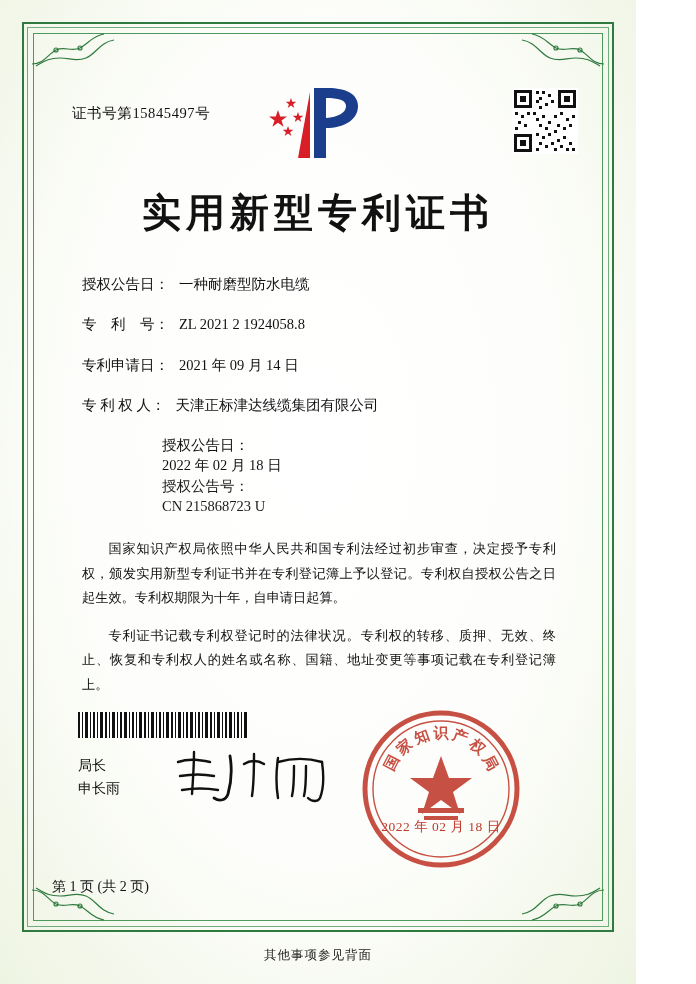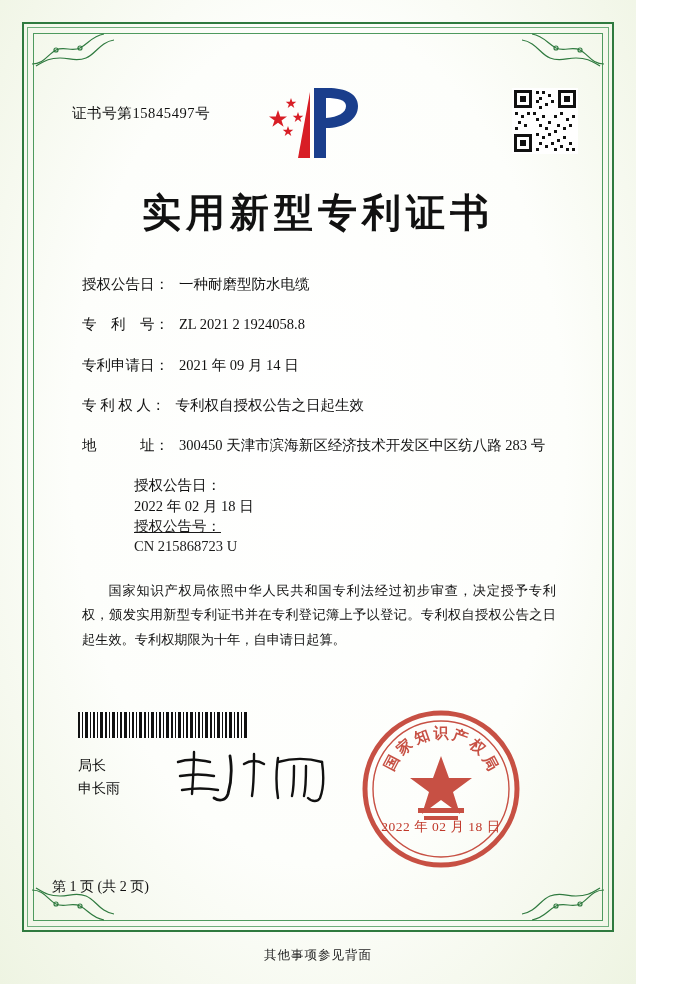--- a/index.html
+++ b/index.html
@@ -138,33 +138,33 @@
   }
   .field .value {
     margin-left: 10px;
     color: #111;
   }
   .field.two-col {
     justify-content: flex-end;
     flex-direction: column;
   }
   .field .second {
-    margin-left: 52px;
+    margin-left: 80px;
     white-space: pre;
-    text-decoration: underline;
   }
   .field .second-value {
     margin-left: 6px;
   }
 
   
   .paras {
     margin-top: 22px;
     padding-left: 30px;
     padding-right: 28px;
+    font-family: Liberation Mono, monospace;
   }
   .para {
     text-indent: 2em;
     font-size: 13.2px;
     line-height: 1.85;
     text-align: justify;
     color: #111;
   }
 
   
@@ -386,36 +386,33 @@
       <div class="field">
         <span class="label">专　利　号：</span>
         <span class="value">ZL 2021 2 1924058.8</span>
       </div>
       <div class="field">
         <span class="label">专利申请日：</span>
         <span class="value">2021 年 09 月 14 日</span>
       </div>
       <div class="field">
         <span class="label">专 利 权 人：</span>
-        <span class="value">专利权自授权公告之日起生效</span>
-      </div>
-      <div class="field">
-        <span class="label">地　　　址：</span>
-        <span class="value">300450 天津市滨海新区经济技术开发区中区纺八路 283 号</span>
+        <span class="value">天津正标津达线缆集团有限公司</span>
       </div>
       <div class="field two-col">
         <span class="label">授权公告日：</span>
         <span class="value">2022 年 02 月 18 日</span>
         <span class="second">授权公告号：</span>
         <span class="second-value">CN 215868723 U</span>
       </div>
     </div>
 
     <div class="paras">
       <p class="para">国家知识产权局依照中华人民共和国专利法经过初步审查，决定授予专利权，颁发实用新型专利证书并在专利登记簿上予以登记。专利权自授权公告之日起生效。专利权期限为十年，自申请日起算。</p>
+      <p class="para">专利证书记载专利权登记时的法律状况。专利权的转移、质押、无效、终止、恢复和专利权人的姓名或名称、国籍、地址变更等事项记载在专利登记簿上。</p>
     </div>
 
     <div class="bottom">
 
       <div class="barcode">
         <svg viewBox="0 0 170 26" shape-rendering="crispEdges">
           <rect width="170" height="26" fill="#ffffff"></rect>
           <g fill="#111111">
             <rect x="0" y="0" width="2" height="26"></rect>
               <rect x="4" y="0" width="1" height="26"></rect>

